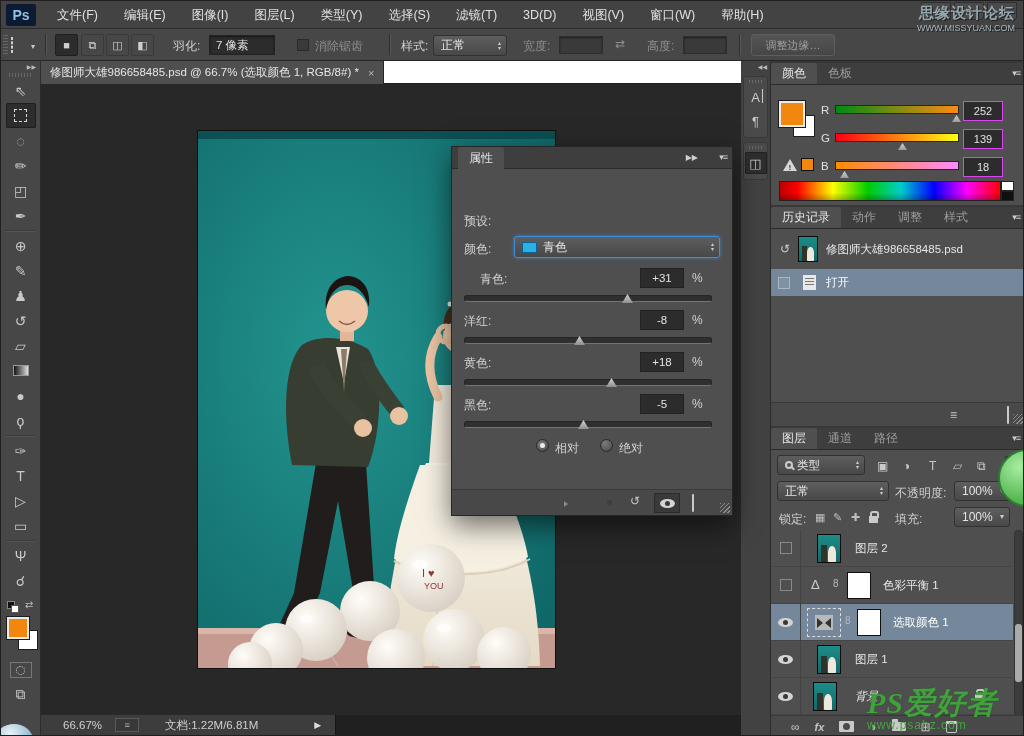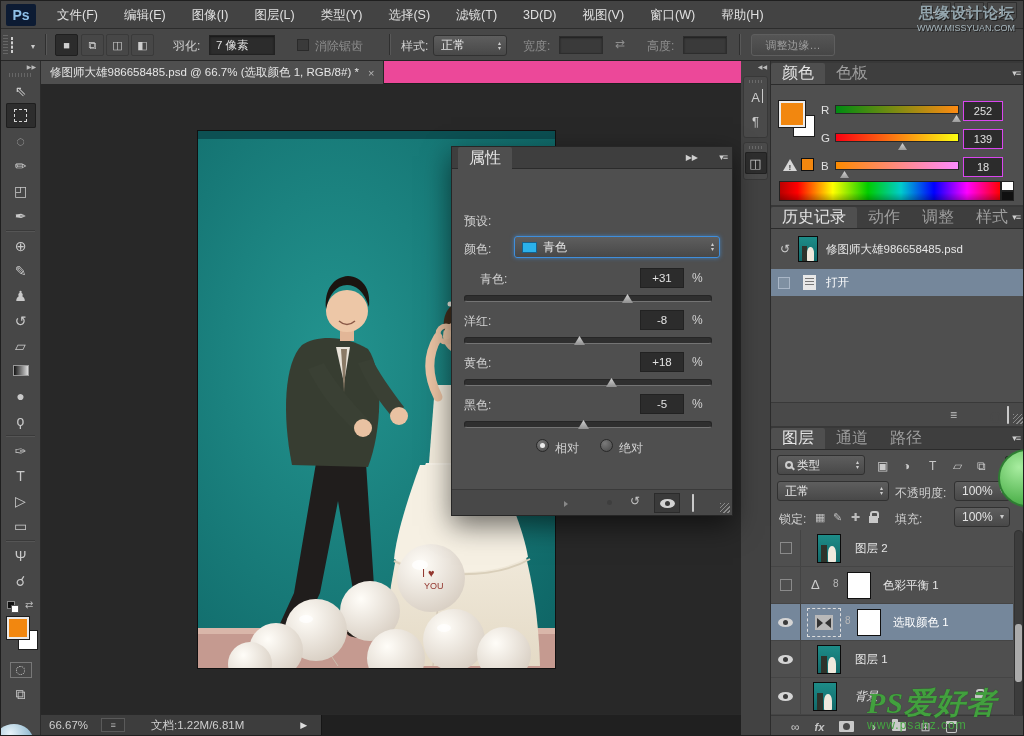--- a/index.html
+++ b/index.html
@@ -46,47 +46,47 @@
 .mc-b{position:absolute;left:2px;top:2px;width:8px;height:8px;background:#111;border:1px solid #888}
 .mc-w{position:absolute;left:6px;top:6px;width:8px;height:8px;background:#fff;border:1px solid #555}
 .mc-swap{position:absolute;left:20px;top:0;font-size:10px;color:#bbb}
 .fg{position:relative;z-index:2;width:22px;height:22px;margin:4px 0 0 6px;background:#f2870f;border:2px solid #e9e9e9;outline:1px solid #1d1d1d}
 .bgw{width:20px;height:20px;margin:-9px 0 0 17px;background:#fff;border:1px solid #1d1d1d}
 .qmask{width:22px;height:16px;margin:12px auto 0;border:1px solid #787878;display:flex;align-items:center;justify-content:center}
 .qm-dot{width:9px;height:9px;border:1px dotted #ccc;border-radius:50%}
 .smode{margin:8px auto 0;width:22px;text-align:center;color:#c9c9c9;font-size:14px}
 
 .docwrap{position:absolute;left:40px;top:60px;width:700px;bottom:0;background:#282828}
-.tabrow{position:absolute;left:0;top:0;right:0;height:23px;background:#ec4899;border-bottom:1px solid #1f1f1f}
+.tabrow{position:absolute;left:0;top:0;right:0;height:23px;background:#ffffff;border-bottom:1px solid #1f1f1f}
 .doctab{position:absolute;left:0;top:0;height:23px;background:#4f4f4f;display:flex;align-items:center;padding:0 9px;font-size:11.5px;color:#e5e5e5;border-right:1px solid #252525}
 .doctab .x{margin-left:9px;color:#b5b5b5;font-size:11px}
 .canvas{position:absolute;left:0;top:23px;right:0;bottom:21px;background:#282828}
 .photo{position:absolute;left:157px;top:47px;box-shadow:0 0 0 1px #111}
 .statusbar{position:absolute;left:0;bottom:0;right:0;height:21px;background:#3d3d3d;border-top:1px solid #292929;display:flex;align-items:center;font-size:11.5px;color:#cfcfcf}
-.sb-zoom{margin-left:8px}
+.sb-zoom{margin-left:22px}
 .sb-ico{width:24px;height:14px;margin-left:13px;border:1px solid #5a5a5a;background:#383838;display:flex;align-items:center;justify-content:center;font-size:9px;color:#b5b5b5}
 .sb-doc{margin-left:26px}
 .sb-arrow{margin-left:56px;font-size:9px;color:#ddd}
 .sb-dark{flex:1;align-self:stretch;background:#202020;margin-left:14px;border-left:1px solid #161616}
 
 .dock{position:absolute;left:740px;top:60px;width:30px;bottom:0;background:#424242;border-right:1px solid #2c2c2c}
 .dock-collapse{text-align:right;padding:2px 3px;font-size:6px;color:#bbb}
 .dock-group{margin:4px 2px;background:#4a4a4a;border:1px solid #383838;border-radius:3px;padding:3px 0}
 .dock-grip{height:3px;margin:0 5px 3px;background:repeating-linear-gradient(90deg,#6a6a6a 0 1px,transparent 1px 3px)}
 .dock-ico{width:22px;height:22px;margin:2px auto;display:flex;align-items:center;justify-content:center;color:#ccc;font-size:13px;border-radius:2px;position:relative}
 .dock-ico.sel{background:#2e2e2e;box-shadow:inset 0 0 0 1px #222}
 .abar{position:absolute;right:4px;top:3px;width:1px;height:14px;background:#ccc}
 
 .rightcol{position:absolute;left:770px;top:60px;width:254px;bottom:0;background:#383838}
 .panel{position:absolute;left:0;right:0;background:#4f4f4f}
 .panel.colorp{top:2px;height:142px}
 .panel.historyp{top:146px;height:219px}
 .panel.layersp{top:367px;height:309px}
 .ptabs{height:22px;background:#3e3e3e;display:flex;align-items:stretch;border-bottom:1px solid #2b2b2b;position:relative}
-.ptab{padding:0 11px;display:flex;align-items:center;font-size:16px;color:#9d9d9d}
+.ptab{padding:0 11px;display:flex;align-items:center;font-size:12px;color:#9d9d9d}
 .ptab.act{background:#4f4f4f;color:#e4e4e4;border-radius:2px 2px 0 0}
 .pmenu{position:absolute;right:5px;top:5px;font-size:9px;color:#cfcfcf;letter-spacing:-1px}
 .panel .abs{position:absolute}
 
 .fgswatch{left:8px;top:38px;width:26px;height:26px;background:#f2870f;border:2px solid #ececec;outline:1px solid #1d1d1d;z-index:2}
 .bgswatch{left:22px;top:52px;width:22px;height:22px;background:#fff;border:1px solid #1d1d1d}
 .clabel{font-size:11.5px;color:#e0e0e0}
 .ctrack{height:9px;border:1px solid #272727;position:absolute}
 .cthumb{position:absolute;top:9px;width:9px;height:7px;clip-path:polygon(50% 0,100% 100%,0 100%);background:linear-gradient(#d6d6d6,#9a9a9a)}
 .cval{width:40px;height:20px;background:#2c2c2c;border:1px solid #d946ef;color:#e2e2e2;font-size:11px;display:flex;align-items:center;justify-content:center}

